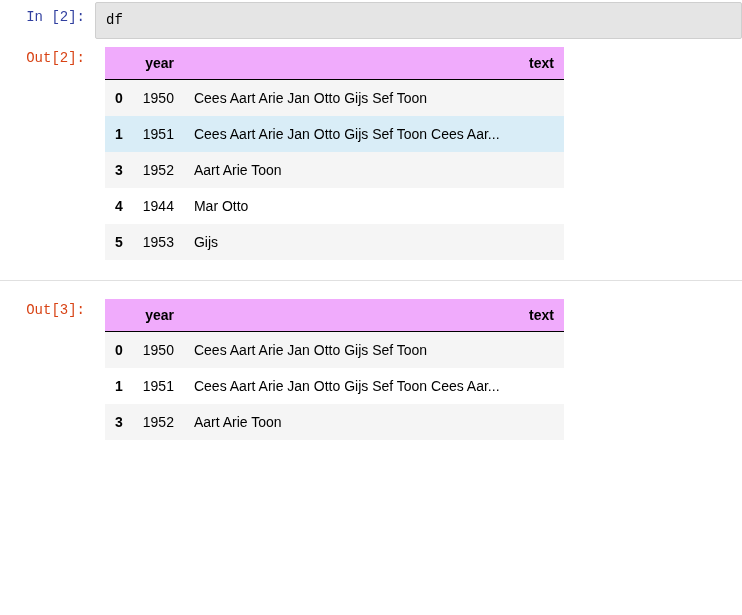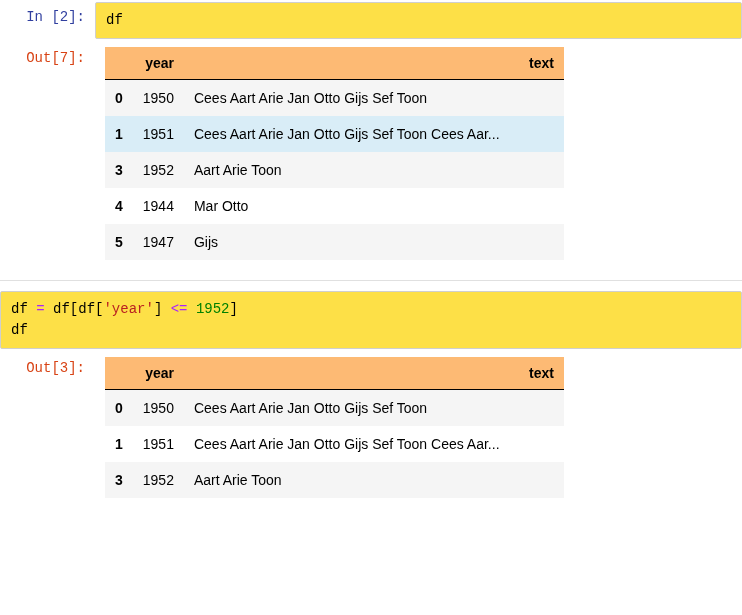--- a/index.html
+++ b/index.html
@@ -25,21 +25,21 @@
       padding: 7px 10px 0 0;
       font-family: "SFMono-Regular", Consolas, "Liberation Mono", Menlo, monospace;
       font-size: 14px;
       flex-shrink: 0;
     }
     .in-prompt { color: #303f9f; }
     .out-prompt { color: #d84315; }
     .input-area {
       flex: 1;
       border: 1px solid #cfcfcf;
-      background: #fde047;
+      background: #e5e5e5;
       border-radius: 2px;
       padding: 7px 10px;
       font-family: "SFMono-Regular", Consolas, "Liberation Mono", Menlo, monospace;
       font-size: 14px;
       line-height: 1.5;
       white-space: pre;
     }
     .output-area {
       flex: 1;
       padding: 4px 0 10px 10px;
@@ -52,21 +52,21 @@
     table.df {
       border-collapse: collapse;
       border: none;
       font-size: 14px;
     }
     table.df thead th {
       text-align: right;
       font-weight: bold;
       padding: 8px 10px;
       border-bottom: 1px solid #000;
-      background: #fdba74;
+      background: #f0abfc;
     }
     table.df thead th.idx-head {
       border-bottom: 1px solid #000;
     }
     table.df tbody th {
       text-align: right;
       font-weight: bold;
       padding: 10px 10px;
     }
     table.df tbody td {
@@ -90,21 +90,21 @@
   </style>
 </head>
 <body>
 
 <div class="cell">
   <div class="prompt in-prompt">In [2]:</div>
   <div class="input-area"><span class="tk-var">df</span></div>
 </div>
 
 <div class="cell">
-  <div class="prompt out-prompt">Out[7]:</div>
+  <div class="prompt out-prompt">Out[2]:</div>
   <div class="output-area">
     <table class="df">
         <thead>
           <tr>
             <th class="idx-head"></th>
             <th class="col-year">year</th>
             <th class="col-text">text</th>
           </tr>
         </thead>
         <tbody>
@@ -123,33 +123,31 @@
             <td class="col-year">1952</td>
             <td class="col-text">Aart Arie Toon</td>
           </tr>
           <tr>
             <th>4</th>
             <td class="col-year">1944</td>
             <td class="col-text">Mar Otto</td>
           </tr>
           <tr>
             <th>5</th>
-            <td class="col-year">1947</td>
+            <td class="col-year">1953</td>
             <td class="col-text">Gijs</td>
           </tr>
         </tbody>
       </table>
   </div>
 </div>
 
 <hr class="divider">
 
 <div class="cell">
-  <div class="input-area"><span class="tk-var">df</span> <span class="tk-op">=</span> <span class="tk-var">df[df[</span><span class="tk-str">'year'</span><span class="tk-var">]</span> <span class="tk-op">&lt;=</span> <span class="tk-num">1952</span><span class="tk-var">]</span>
-<span class="tk-var">df</span></div>
 </div>
 
 <div class="cell">
   <div class="prompt out-prompt">Out[3]:</div>
   <div class="output-area">
     <table class="df">
         <thead>
           <tr>
             <th class="idx-head"></th>
             <th class="col-year">year</th>

